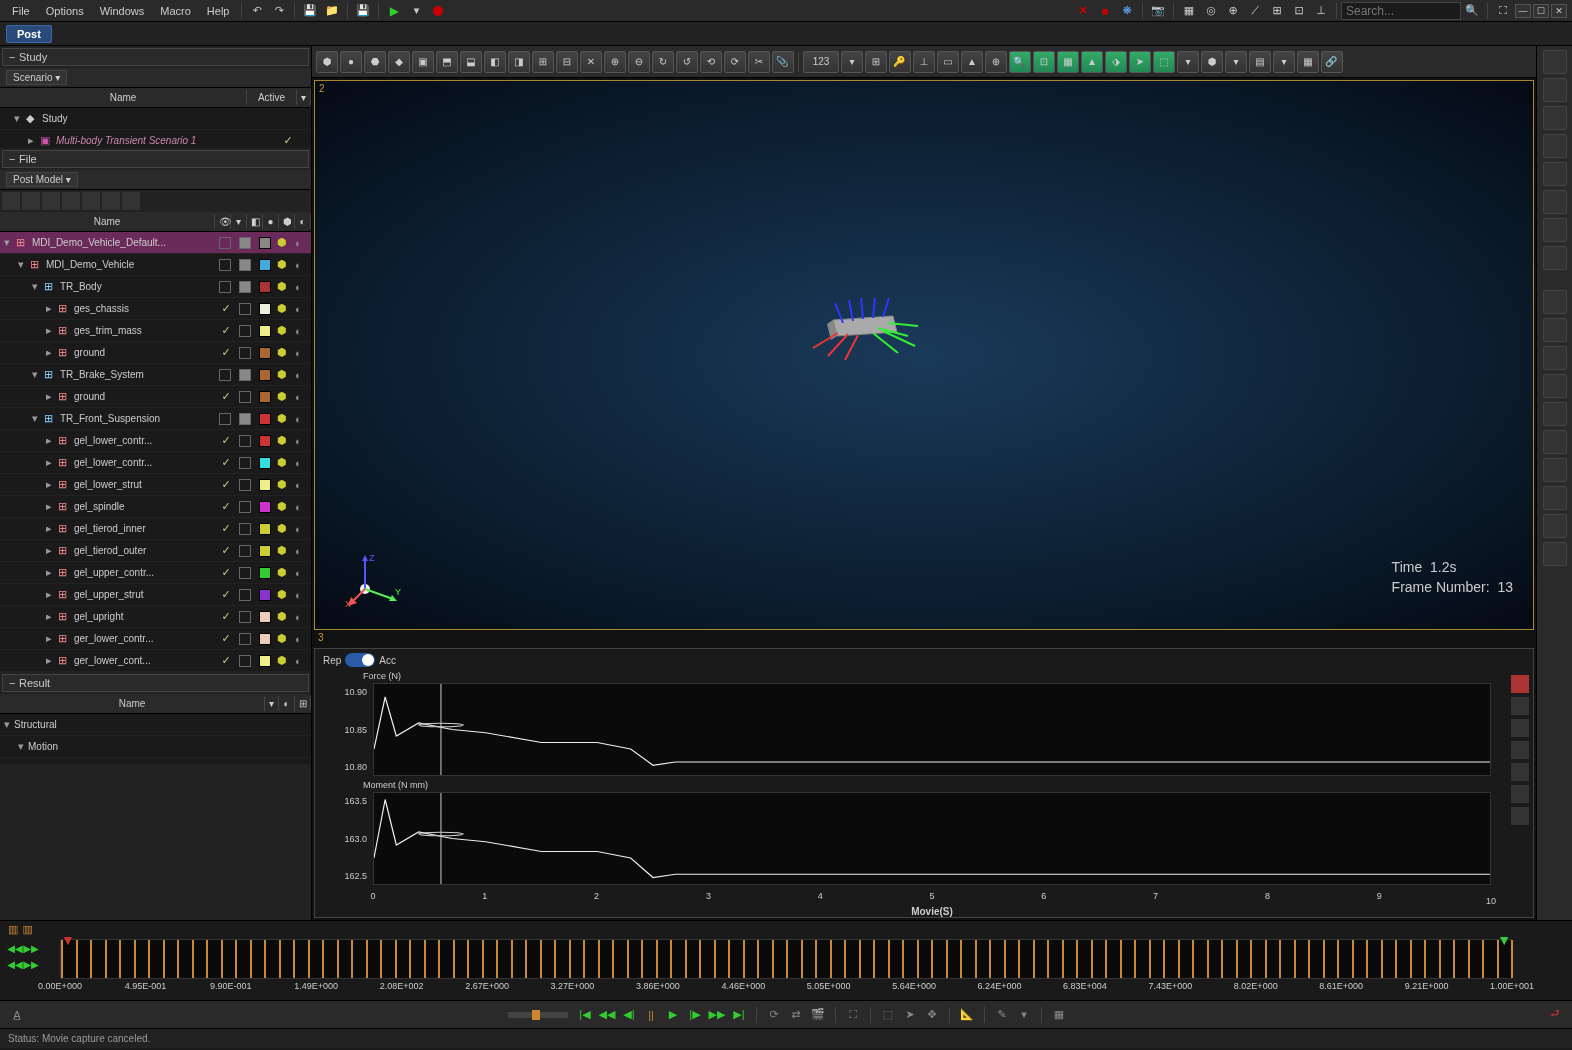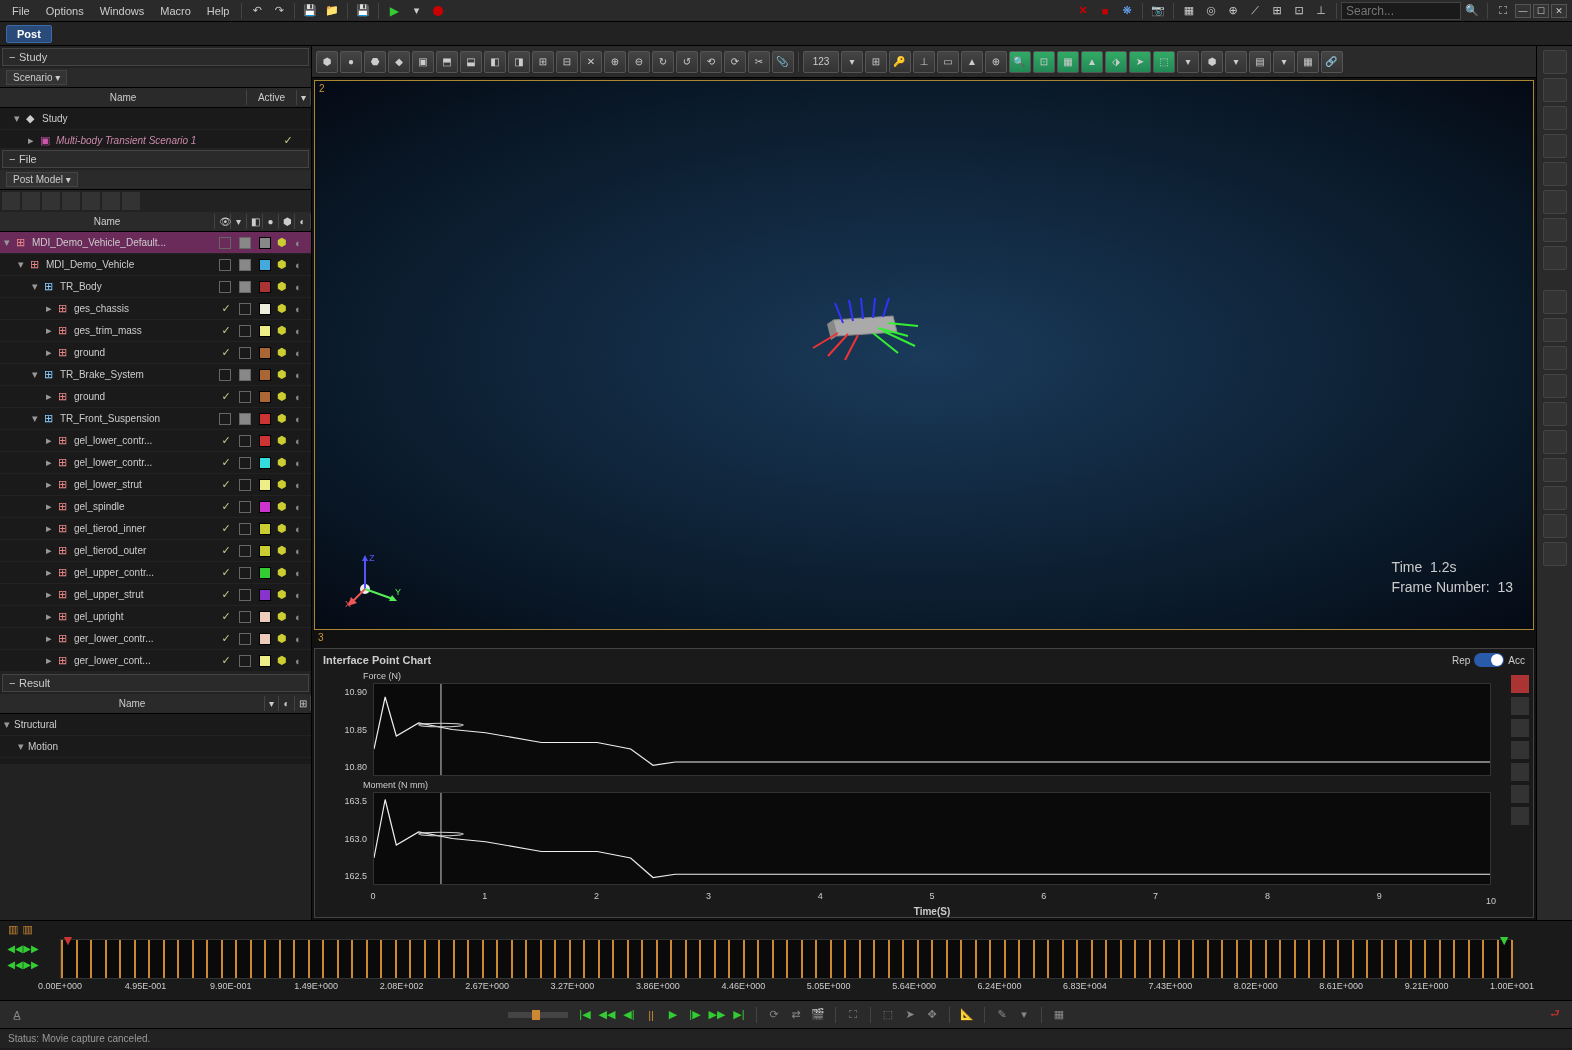--- a/index.html
+++ b/index.html
@@ -568,21 +568,20 @@
       <div class="overlay-text">
         <div><span>Time</span>&nbsp;&nbsp;<span>1.2s</span></div>
         <div><span>Frame Number:</span>&nbsp;&nbsp;<span>13</span></div>
       </div>
     </div>
 
     <div style="position:relative; margin-top:14px;">
     <span style="position:absolute;top:-14px;left:6px;color:#cc9933;font-size:10px">3</span>
     <div class="chart-panel">
       <div class="chart-header">
-        <span class="ch-title">Interface Point Chart</span>
         <div class="toggle">
           <span>Rep</span>
           <span class="toggle-sw"></span>
           <span>Acc</span>
         </div>
       </div>
       <div class="chart-body">
         <div class="chart-plots">
           <div class="subplot">
             <span class="y-label">Force (N)</span>
@@ -608,21 +607,21 @@
             </div>
             <div class="plot-area">
                   <svg width="100%" height="100%" viewBox="0 0 100 100" preserveAspectRatio="none" id="moment-svg">
                     <polyline points="0,71.4285714285726 1,7.142857142856851 2,57.142857142856855 4,42.857142857143145 6.999999999999999,50 10,53.57142857142945 15,64.28571428571371 20,64.28571428571371 23,71.4285714285726 25,92.85714285714315 27,89.28571428571573 30,89.28571428571573 40,89.28571428571573 60,89.28571428571573 80,89.28571428571573 100,89.28571428571573" fill="none" stroke="#eee" stroke-width="1.2" vector-effect="non-scaling-stroke"></polyline>
     <line x1="6" y1="0" x2="6" y2="100" stroke="#ccc" stroke-width="1" vector-effect="non-scaling-stroke"></line>
     <circle cx="6" cy="45" r="2" fill="none" stroke="#ccc" vector-effect="non-scaling-stroke"></circle>
                   </svg>
                 </div>
           </div>
           <div class="x-axis" id="x-axis">
-            <span class="x-label">Time(S)</span>
+            <span class="x-label">Movie(S)</span>
           <span class="x-tick" style="left: 0%; top: 2px;">0</span>
                 <span class="x-tick" style="left: 10%; top: 2px;">1</span>
                 <span class="x-tick" style="left: 20%; top: 2px;">2</span>
                 <span class="x-tick" style="left: 30%; top: 2px;">3</span>
                 <span class="x-tick" style="left: 40%; top: 2px;">4</span>
                 <span class="x-tick" style="left: 50%; top: 2px;">5</span>
                 <span class="x-tick" style="left: 60%; top: 2px;">6</span>
                 <span class="x-tick" style="left: 70%; top: 2px;">7</span>
                 <span class="x-tick" style="left: 80%; top: 2px;">8</span>
                 <span class="x-tick" style="left: 90%; top: 2px;">9</span>

